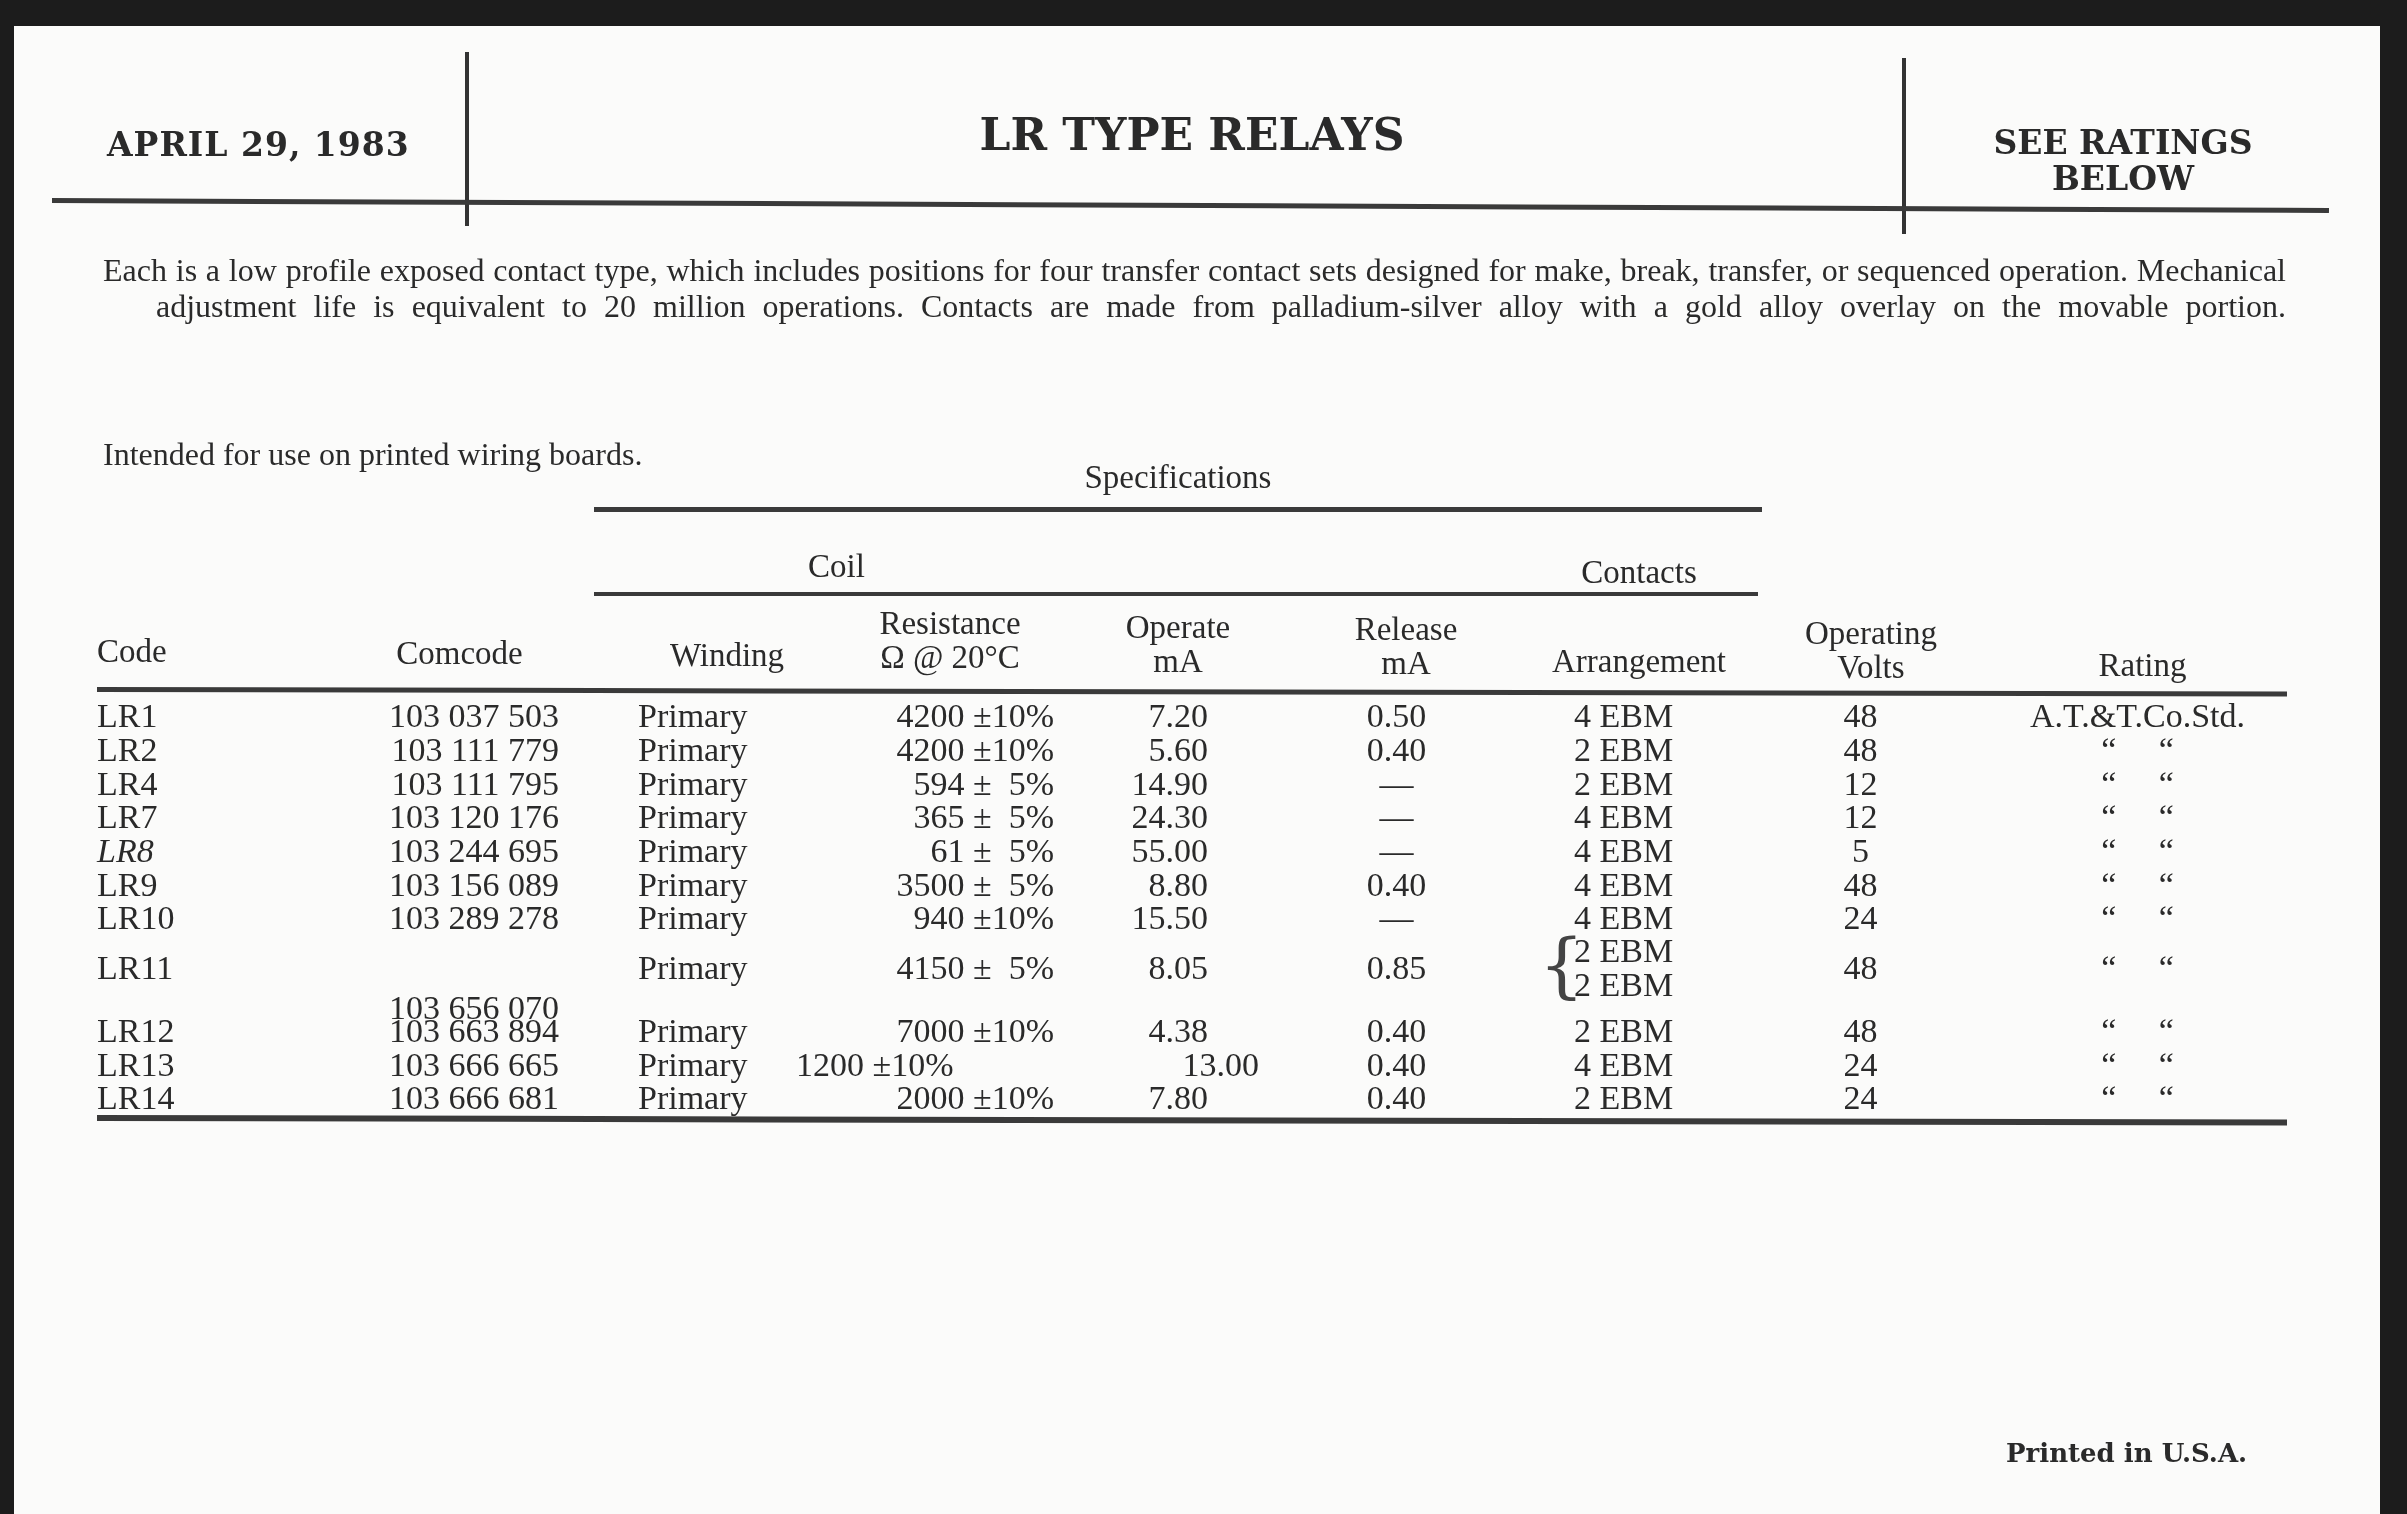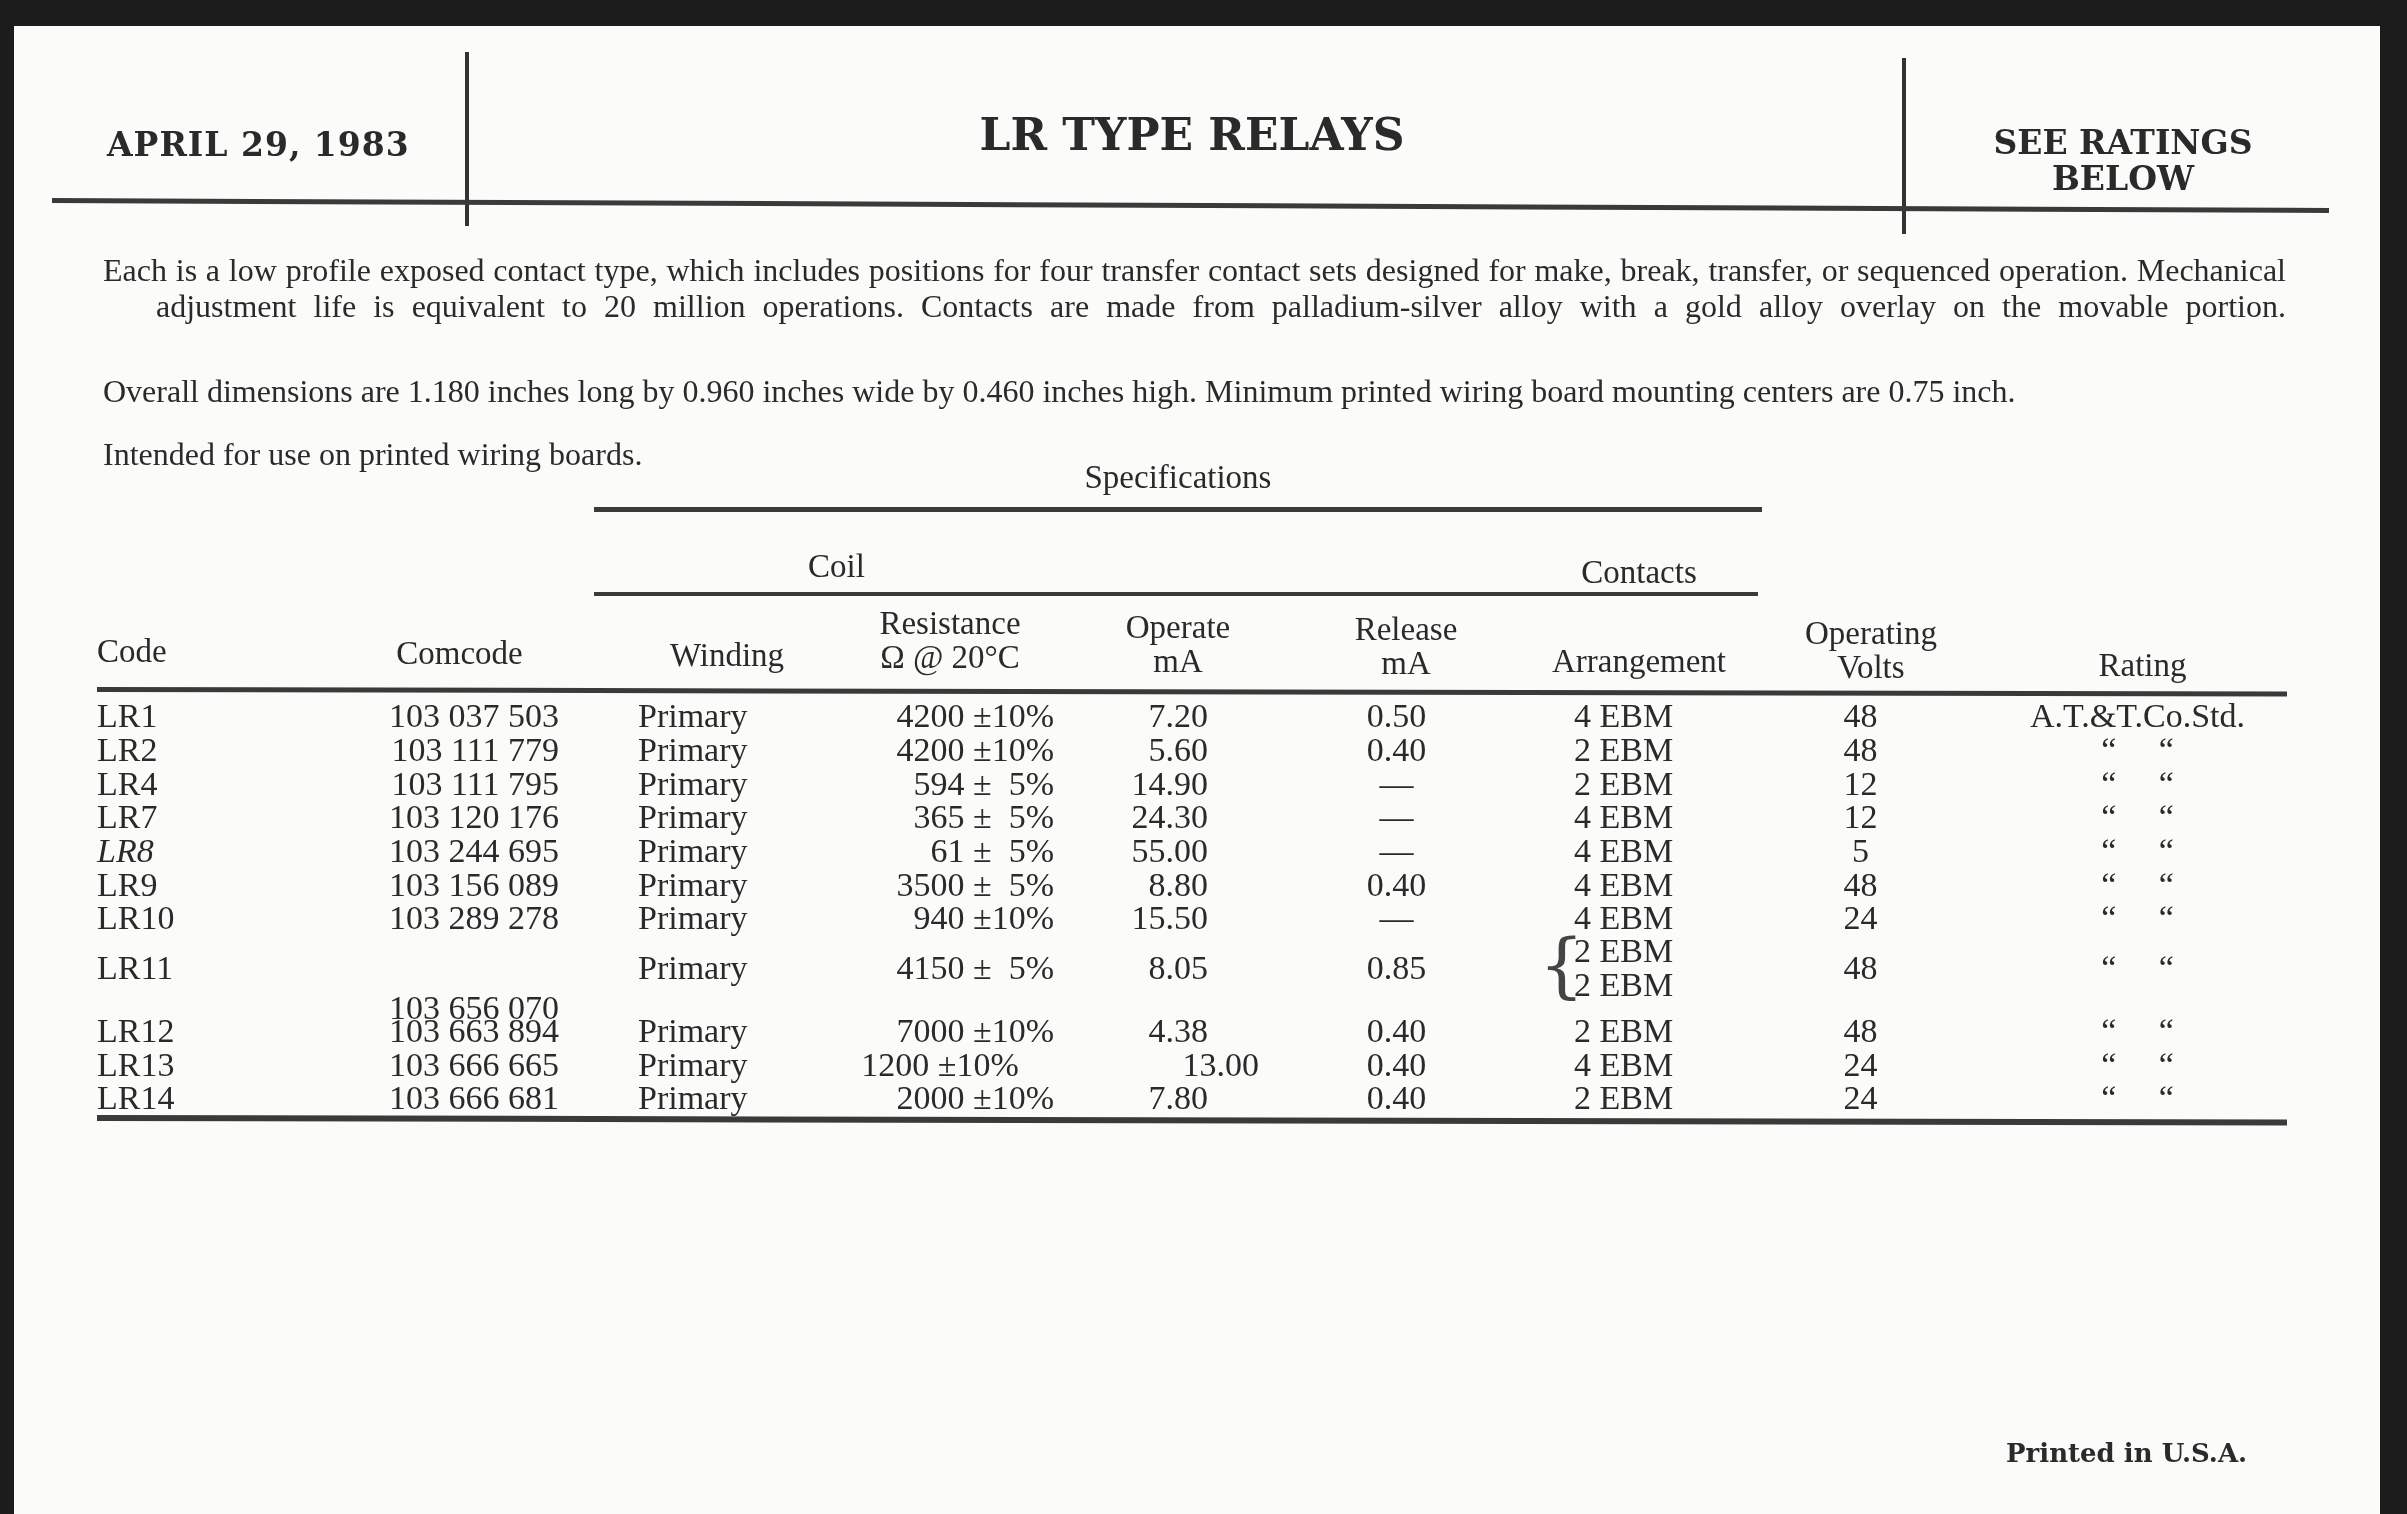--- a/index.html
+++ b/index.html
@@ -34,23 +34,20 @@
   <div class="abs vrule" style="left:1888px;top:32px;height:176px;"></div>
   <div class="abs hdr-ratings">
     <div>SEE RATINGS</div>
     <div>BELOW</div>
   </div>
   <div class="abs hrule" style="left:38px;top:172px;width:2277px;height:5px;transform:rotate(0.25deg);transform-origin:left;"></div>
 
   <div class="abs para p1">
       <p>Each is a low profile exposed contact type, which includes positions for four transfer contact sets designed for make, break, transfer, or sequenced operation. Mechanical adjustment life is equivalent to 20 million operations. Contacts are made from palladium-silver alloy with a gold alloy overlay on the movable portion.</p>
     </div>
-  <div class="abs para p2">
-      <p>Overall dimensions are 1.180 inches long by 0.960 inches wide by 0.460 inches high. Minimum printed wiring board mounting centers are 0.75 inch.</p>
-    </div>
   <div class="abs th" style="left:580px;width:1168px;top:434px;">Specifications</div>
 
   <div class="abs para p3">
       <p>Intended for use on printed wiring boards.</p>
     </div>
   <div class="abs hrule" style="left:580px;top:481px;width:1168px;height:5px;"></div>
 
   <div class="abs th" style="left:580px;width:485px;top:523px;">Coil</div>
   <div class="abs th" style="left:1501px;width:248px;top:529px;">Contacts</div>
   <div class="abs hrule" style="left:580px;top:566px;width:1164px;height:4px;"></div>
@@ -178,21 +175,21 @@
         <div class="cell abs" style="left: 1079px; width: 115px; text-align: right;">4.38</div>
         <div class="cell abs" style="left: 1323px; width: 119px; text-align: center;">0.40</div>
         <div class="cell abs" style="left: 1560px; width: 139px; text-align: left;">2 EBM</div>
         <div class="cell abs" style="left: 1782px; width: 129px; text-align: center;">48</div>
         <div class="cell abs" style="left: 1980px; width: 287px; text-align: center;">“     “</div>
       </div>
       <div style="position: absolute; left: 0px; top: 1022px; width: 100%;">
         <div class="cell abs" style="left: 83px; width: 158px; text-align: left;">LR13</div>
         <div class="cell abs" style="left: 307px; width: 238px; text-align: right;">103 666 665</div>
         <div class="cell abs" style="left: 624px; width: 178px; text-align: left;">Primary</div>
-        <div class="cell abs" style="left: 812px; width: 228px; text-align: center;">1200 ±10%</div>
+        <div class="cell abs" style="left: 782px; width: 228px; text-align: left;">1200 ±10%</div>
         <div class="cell abs" style="left: 1130px; width: 115px; text-align: right;">13.00</div>
         <div class="cell abs" style="left: 1323px; width: 119px; text-align: center;">0.40</div>
         <div class="cell abs" style="left: 1560px; width: 139px; text-align: left;">4 EBM</div>
         <div class="cell abs" style="left: 1782px; width: 129px; text-align: center;">24</div>
         <div class="cell abs" style="left: 1980px; width: 287px; text-align: center;">“     “</div>
       </div>
       <div style="position: absolute; left: 0px; top: 1055px; width: 100%;">
         <div class="cell abs" style="left: 83px; width: 158px; text-align: left;">LR14</div>
         <div class="cell abs" style="left: 307px; width: 238px; text-align: right;">103 666 681</div>
         <div class="cell abs" style="left: 624px; width: 178px; text-align: left;">Primary</div>

